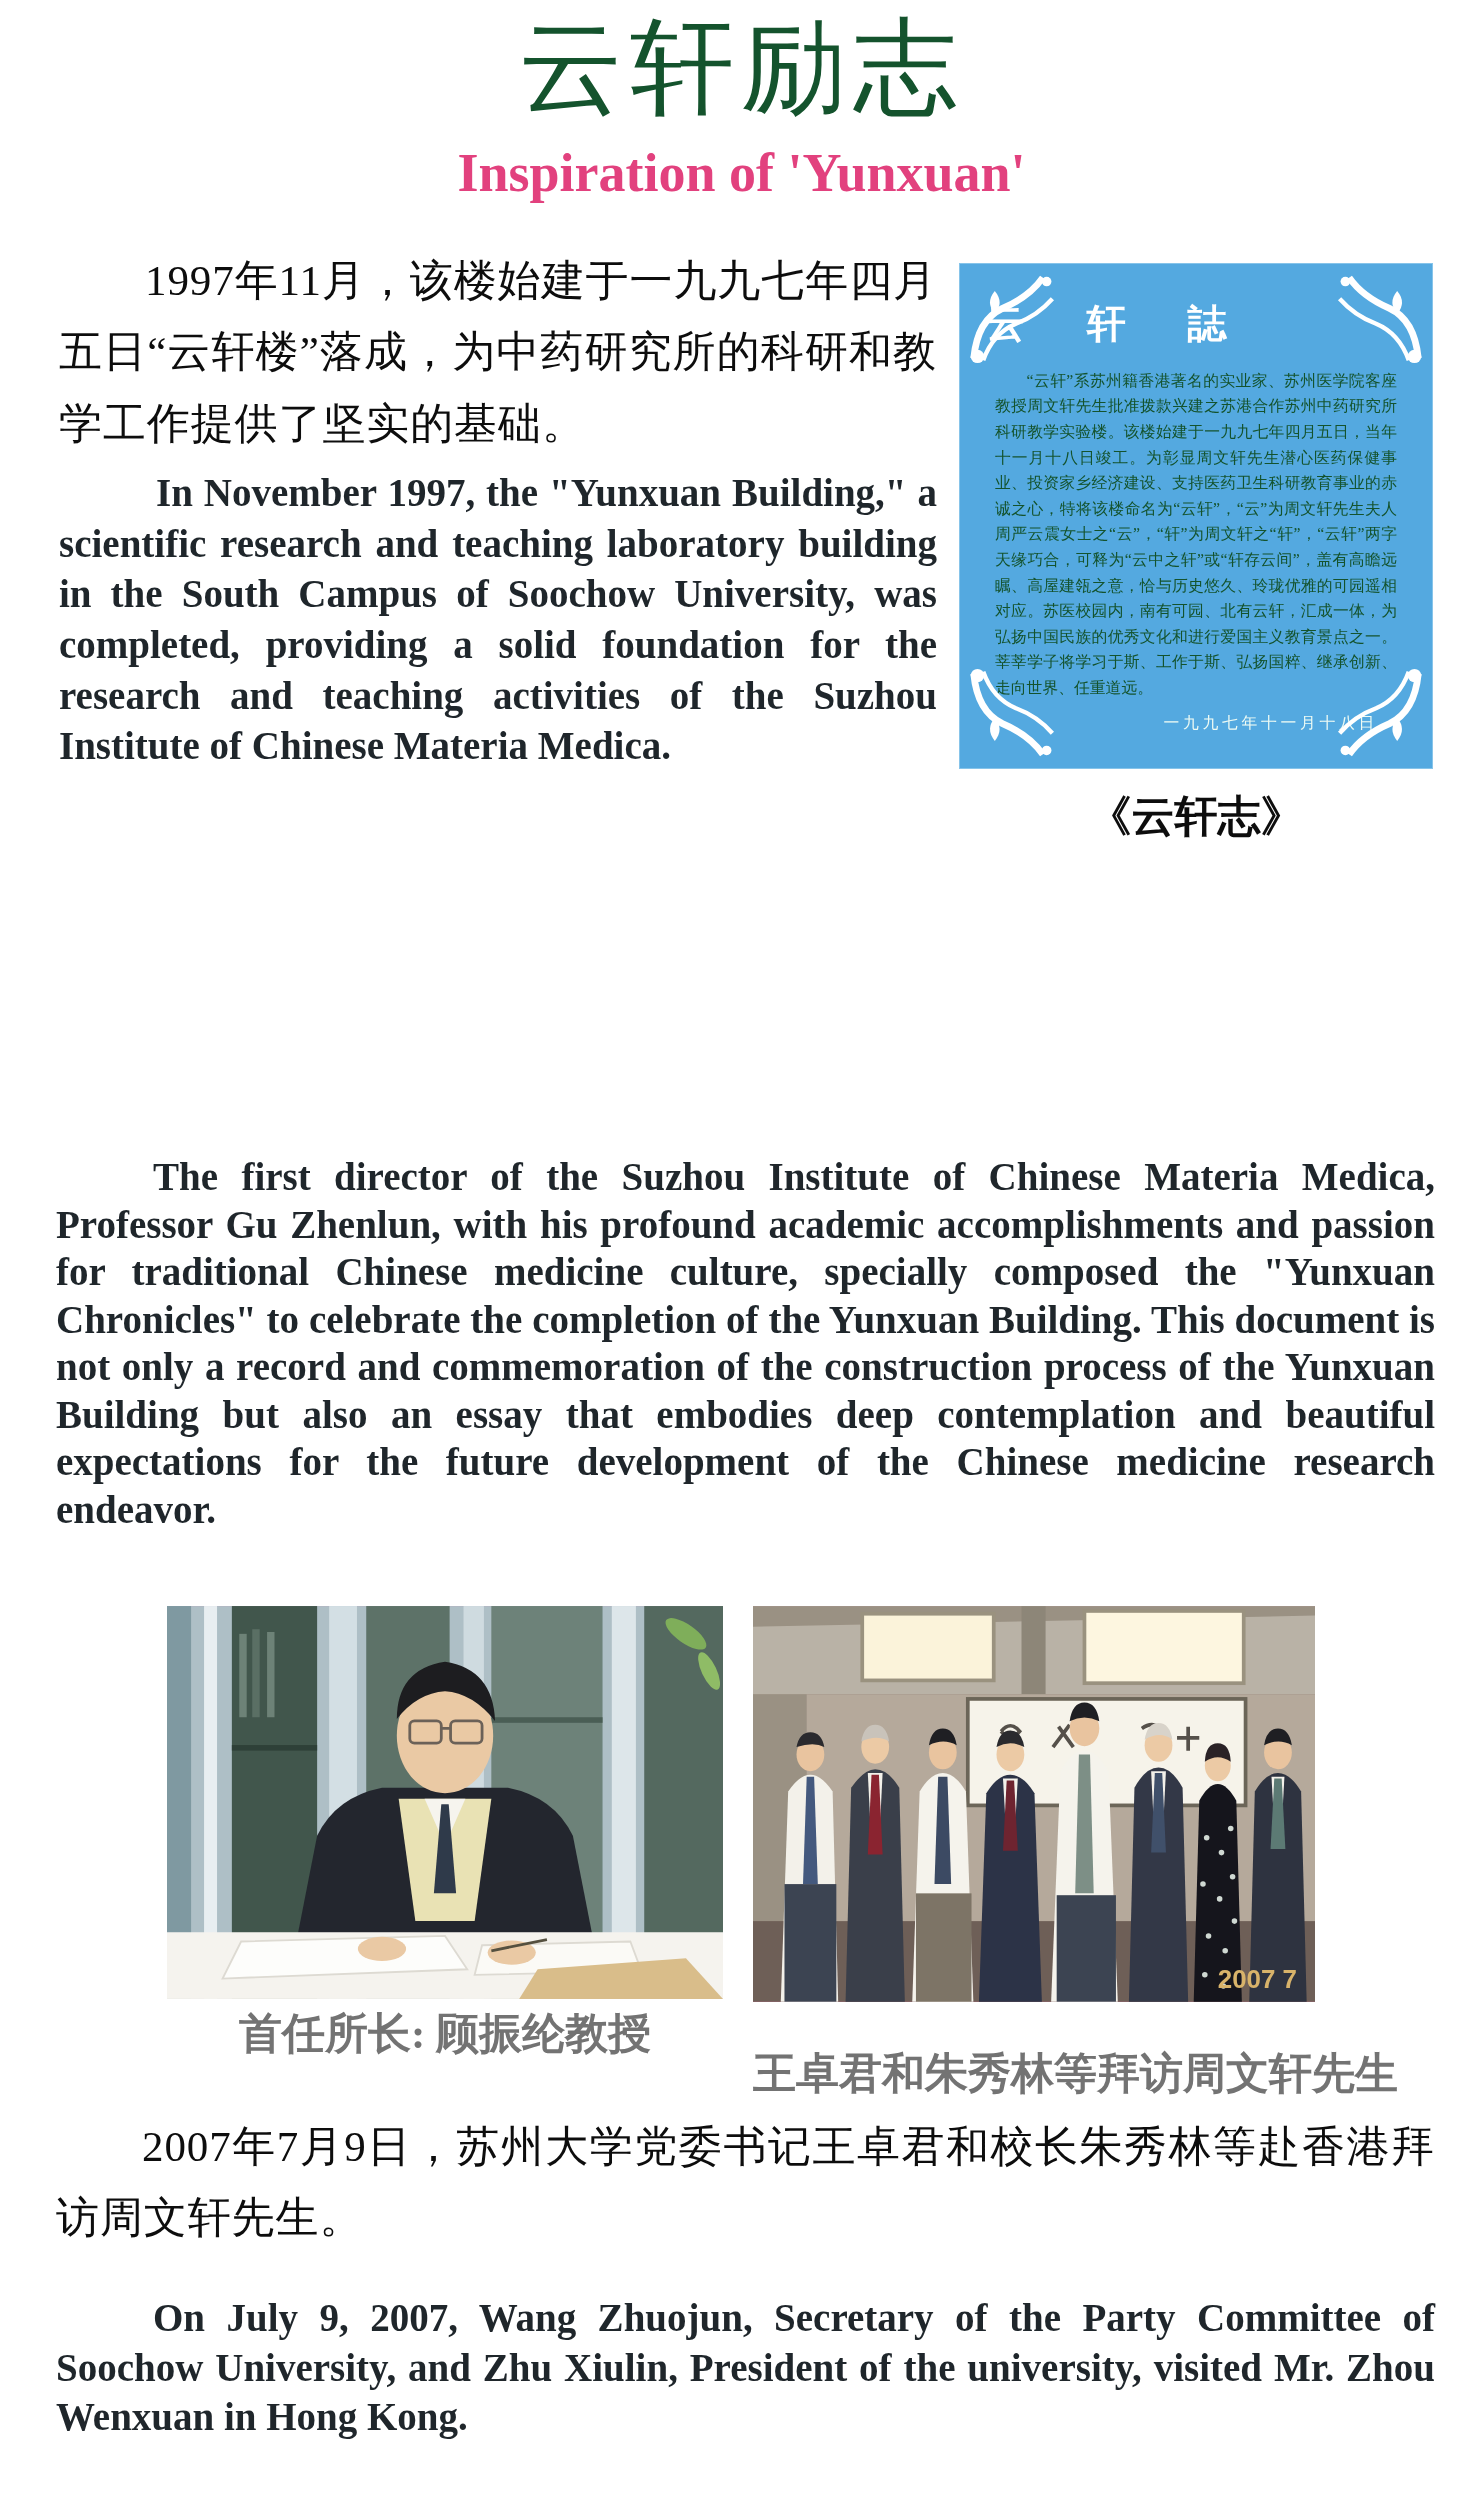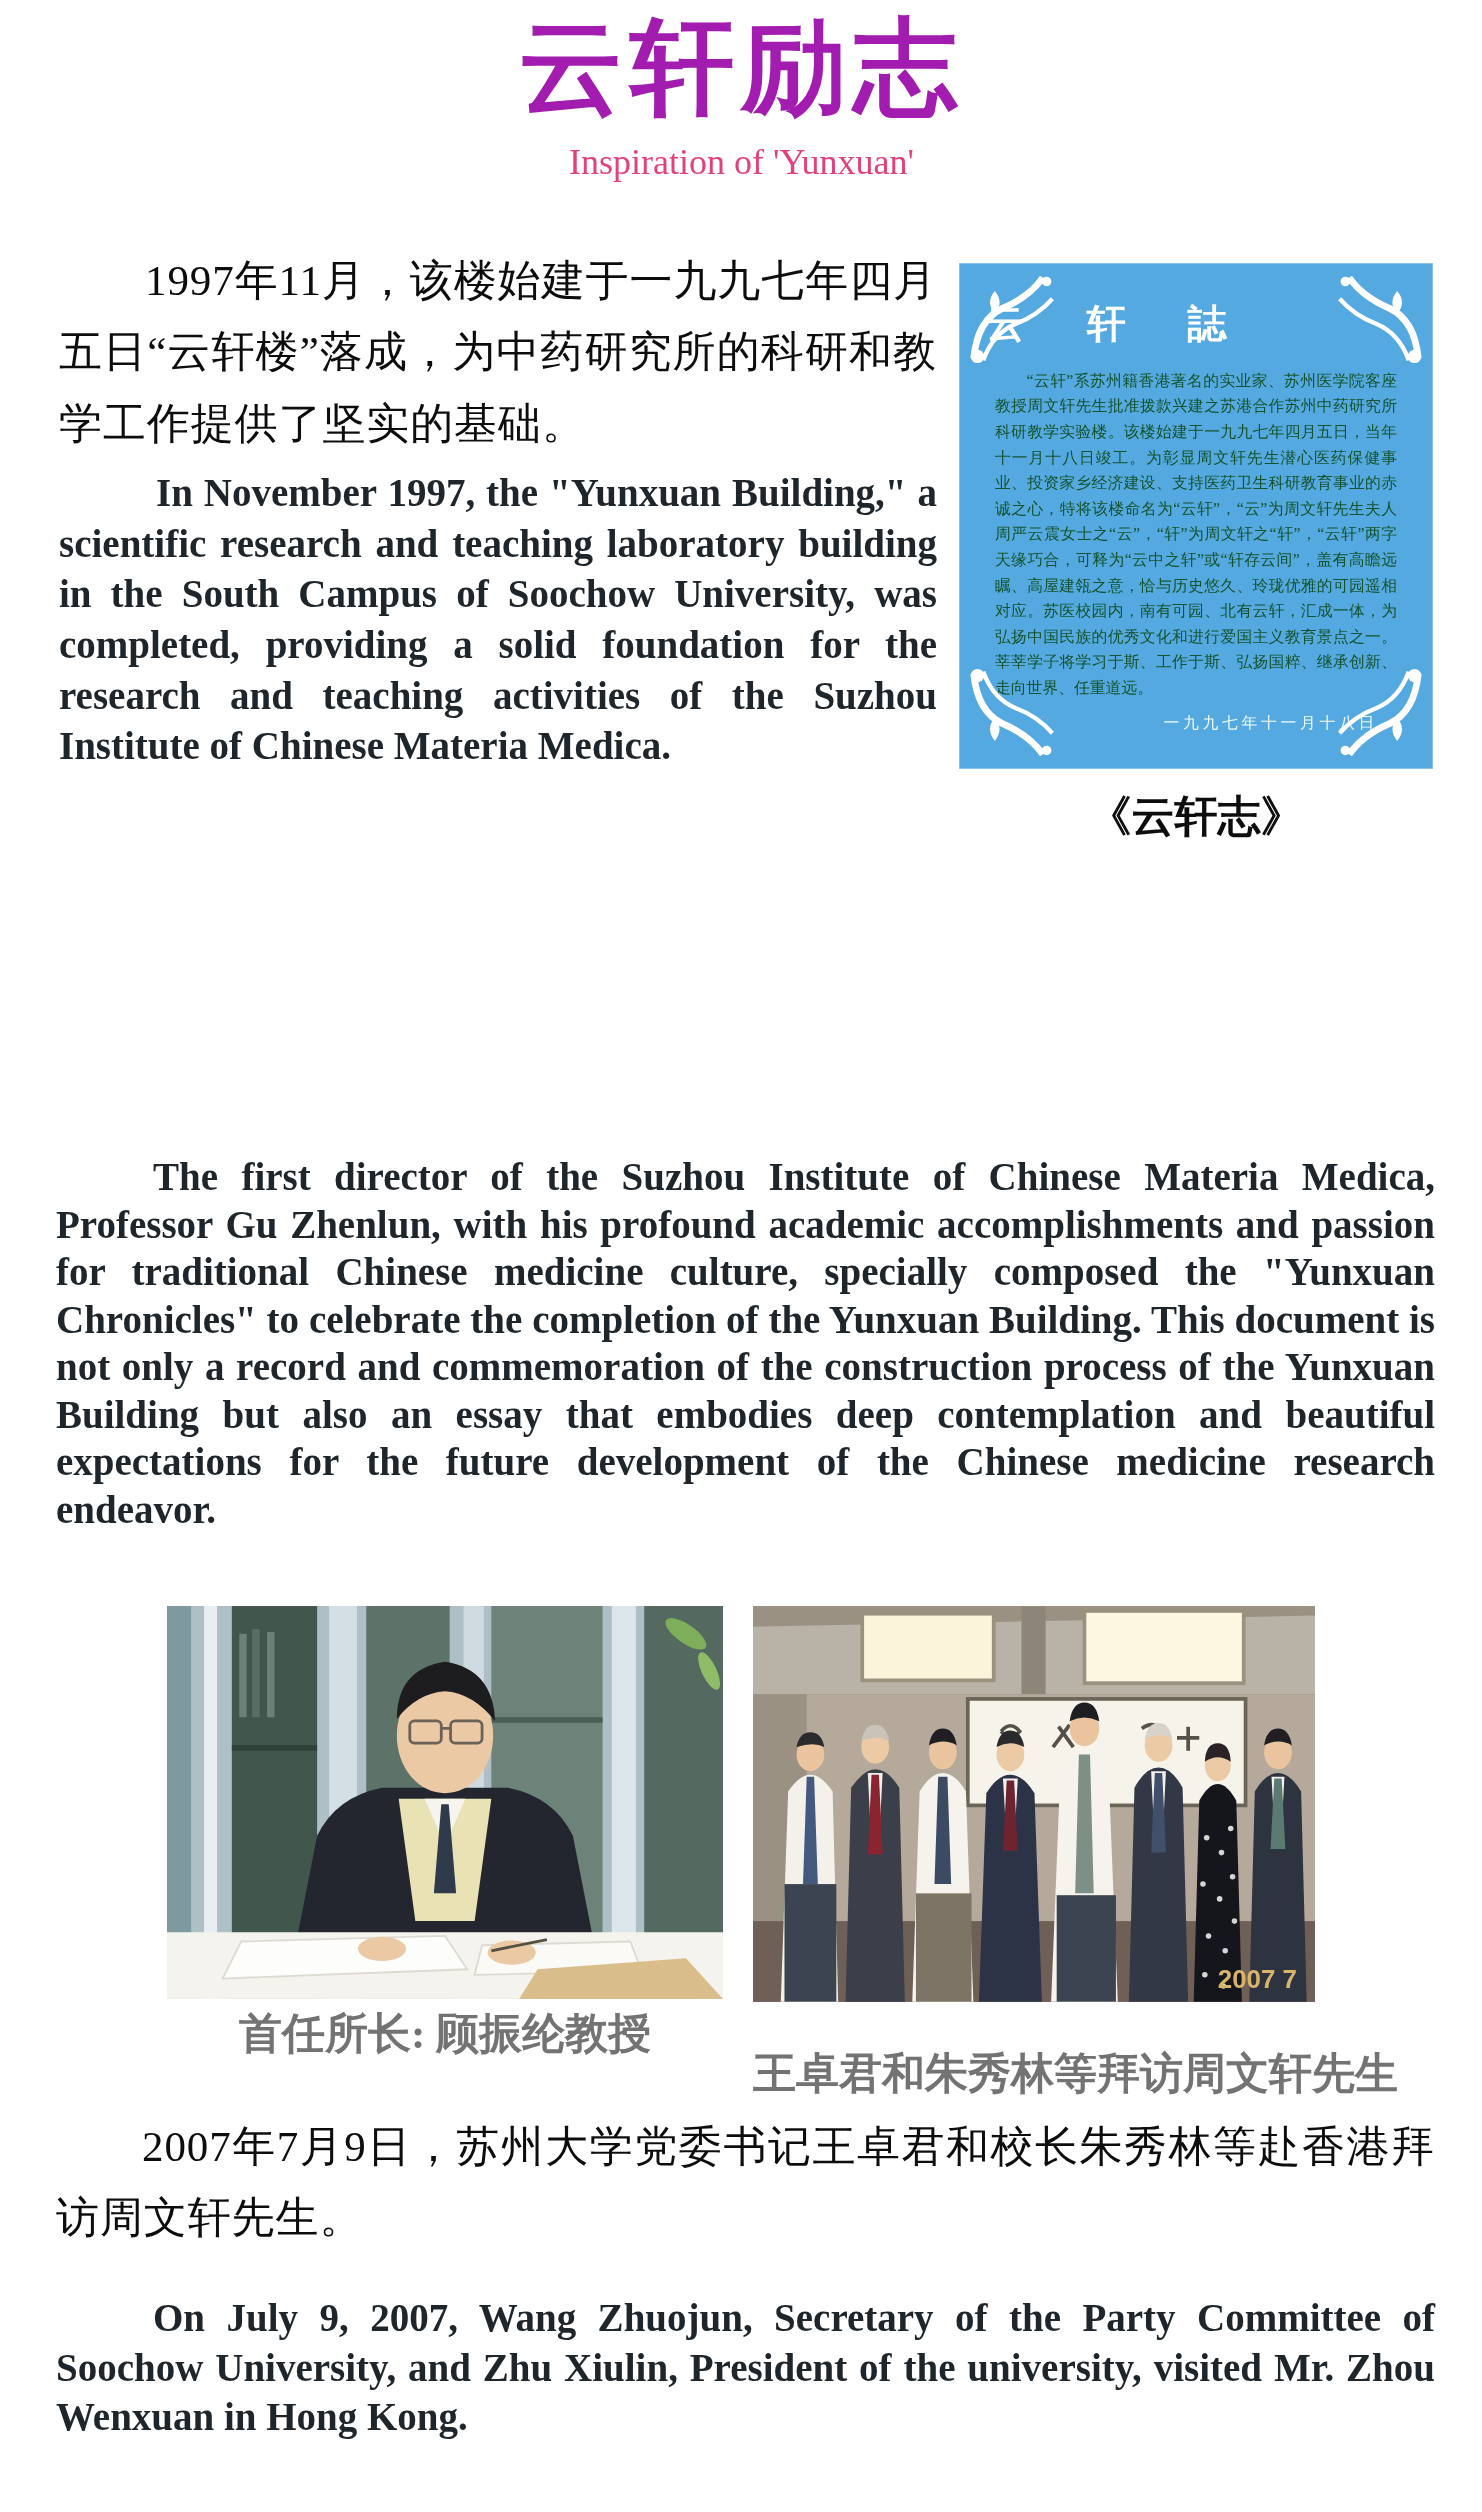--- a/index.html
+++ b/index.html
@@ -3,26 +3,26 @@
 <meta charset="utf-8">
 <style>
   html, body { margin:0; padding:0; background:#ffffff; }
   .page {
     position:relative; width:1483px; height:2512px; background:#ffffff;
     font-family:"Liberation Serif", serif; color:#111111; overflow:hidden;
   }
 
   .main-title {
     position:absolute; top:0px; left:0; width:100%; text-align:center;
-    font-size:104px; font-weight:bold; color:#a21caf; letter-spacing:7.4px;
+    font-size:104px; font-weight:normal; color:#14532d; letter-spacing:7.4px;
     font-family:"Liberation Serif", serif; line-height:1.3;
   }
   .sub-title {
     position:absolute; top:141px; left:0; width:100%; text-align:center;
-    font-size:36px; font-weight:normal; color:#e2417e; line-height:1.2;
+    font-size:54px; font-weight:bold; color:#e2417e; line-height:1.2;
     font-family:"Liberation Serif", serif;
   }
 
   .para { position:absolute; text-align:justify; }
   .zh { font-size:43px; line-height:1.66; letter-spacing:0.9px; text-indent:2em; color:#0d0d0d; }
   .en { font-size:39px; line-height:1.3; font-weight:bold; color:#1f262b; text-indent:97px; }
 
   #zh1 { left:59px;  top:245px;  width:878px;  }
   #en1 { left:59px;  top:468px;  width:878px;  }
   #zh2 { left:56px;  top:858px;  width:1379px; }

